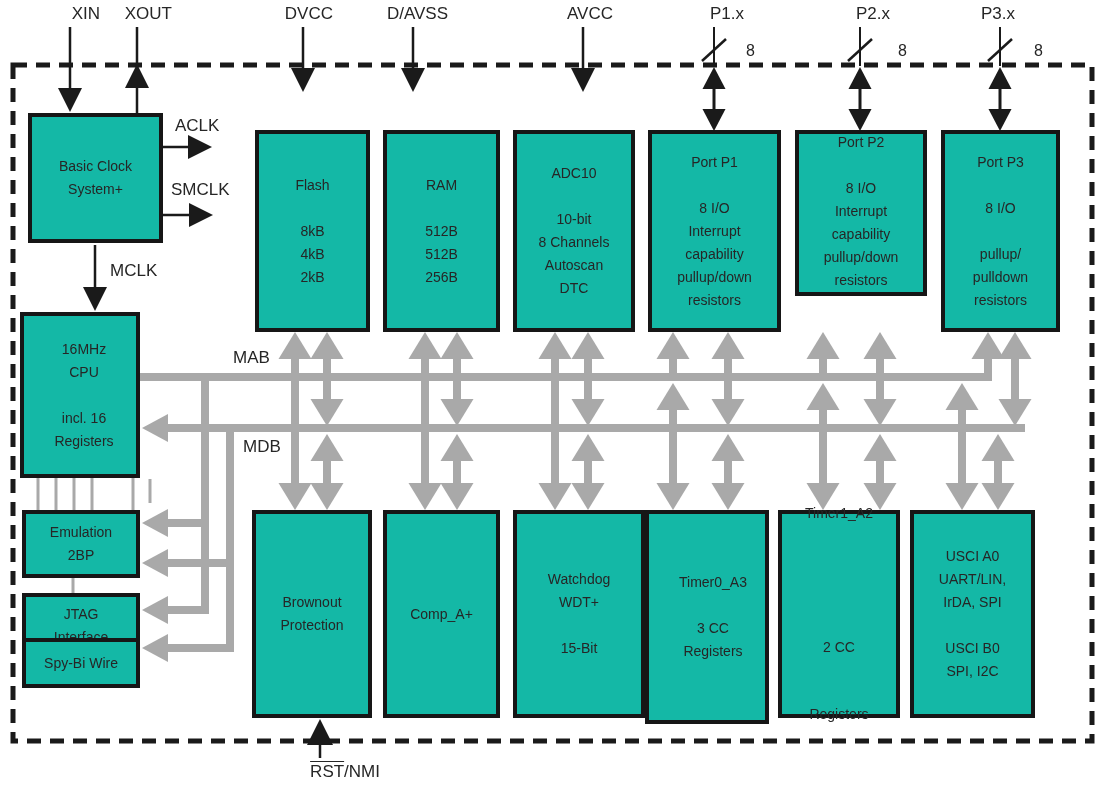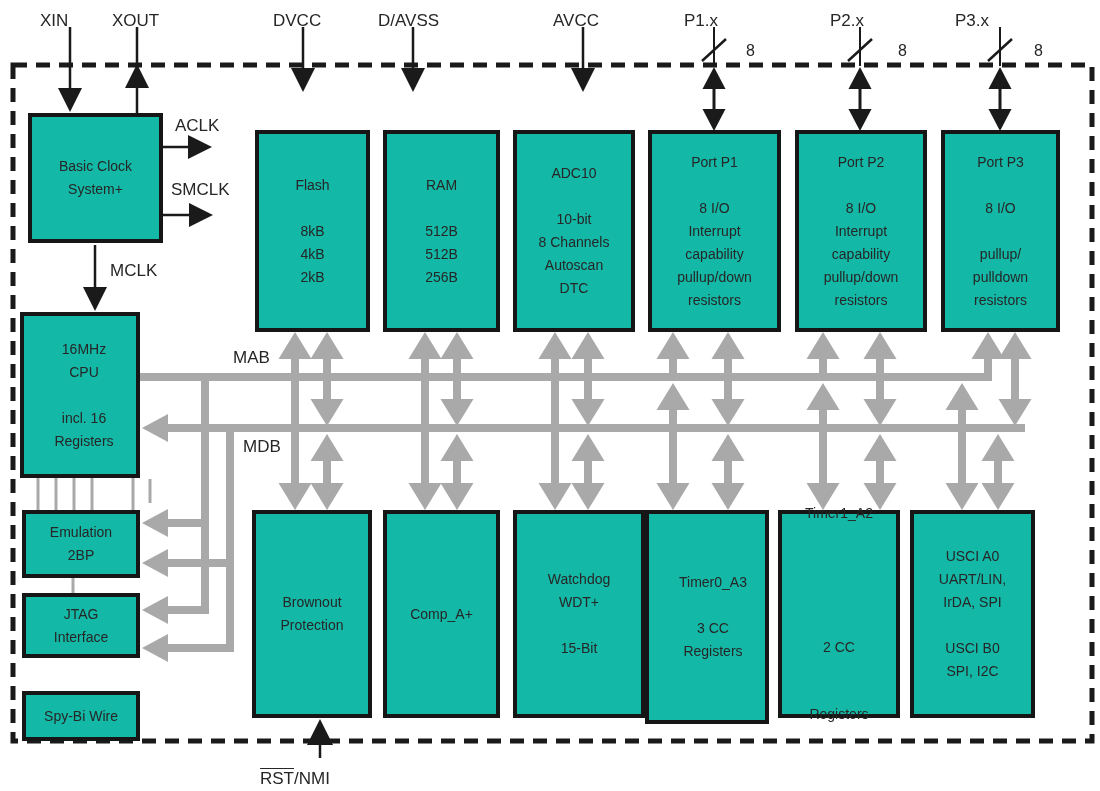--- a/index.html
+++ b/index.html
@@ -4,21 +4,21 @@
 <style>
   html,body{margin:0;padding:0;background:#fff;}
   #stage{position:relative;width:1100px;height:791px;background:#fff;overflow:hidden;
          font-family:"Liberation Sans","DejaVu Sans",sans-serif;}
   #art{position:absolute;left:0;top:0;z-index:1;}
   .block{position:absolute;background:#14b8a6;border:4px solid #161616;box-sizing:border-box;
          display:flex;flex-direction:column;justify-content:center;align-items:center;
          font-size:14px;line-height:23px;color:#262626;z-index:2;text-align:center;}
   .ln{min-height:23px;white-space:pre;}
   .lbl{position:absolute;font-size:17px;line-height:20px;color:#262626;z-index:2;}
-  .ctr{text-align:left;margin-top:7px;}
+  .ctr{text-align:right;}
   .sm{font-size:16px;}
   .ovl{text-decoration:overline;}
 </style>
 </head>
 <body>
 
 <div id="stage">
 
   <svg id="art" width="1100" height="791">
       <rect x="13" y="65" width="1079" height="676" fill="none" stroke="#1a1a1a" stroke-width="5" stroke-dasharray="14 9"></rect>
@@ -191,21 +191,21 @@
   <div class="block" style="left:648px;top:130px;width:133px;height:202px;">
     <div class="ln">Port P1</div>
     <div class="ln"></div>
     <div class="ln">8 I/O</div>
     <div class="ln">Interrupt</div>
     <div class="ln">capability</div>
     <div class="ln">pullup/down</div>
     <div class="ln">resistors</div>
   </div>
 
-  <div class="block" style="left:795px;top:130px;width:132px;height:202px;">
+  <div class="block" style="left:795px;top:130px;width:132px;height:166px;justify-content:flex-end;">
     <div class="ln">Port P2</div>
     <div class="ln"></div>
     <div class="ln">8 I/O</div>
     <div class="ln">Interrupt</div>
     <div class="ln">capability</div>
     <div class="ln">pullup/down</div>
     <div class="ln">resistors</div>
   </div>
 
   <div class="block" style="left:941px;top:130px;width:119px;height:202px;">
@@ -229,21 +229,21 @@
   <div class="block" style="left:22px;top:510px;width:118px;height:68px;">
     <div class="ln">Emulation</div>
     <div class="ln">2BP</div>
   </div>
 
   <div class="block" style="left:22px;top:593px;width:118px;height:65px;">
     <div class="ln">JTAG</div>
     <div class="ln">Interface</div>
   </div>
 
-  <div class="block" style="left:22px;top:691px;width:118px;height:50px;">
+  <div class="block" style="left:22px;top:638px;width:118px;height:50px;">
     <div class="ln">Spy-Bi Wire</div>
   </div>
 
   <div class="block" style="left:383px;top:510px;width:117px;height:208px;">
     <div class="ln">Comp_A+</div>
   </div>
 
   <div class="block" style="left:252px;top:510px;width:120px;height:208px;">
     <div class="ln">Brownout</div>
     <div class="ln">Protection</div>

